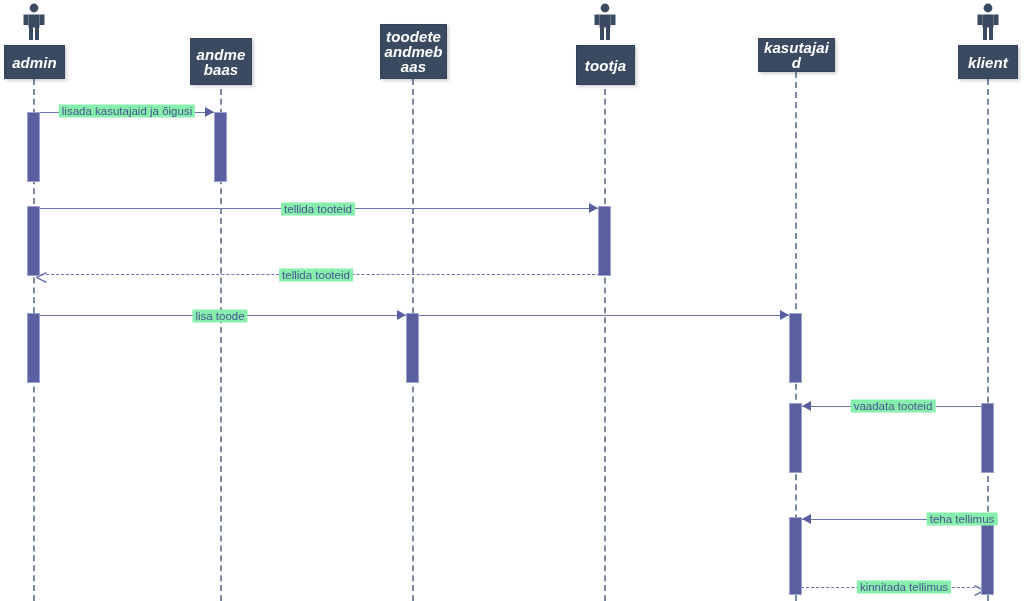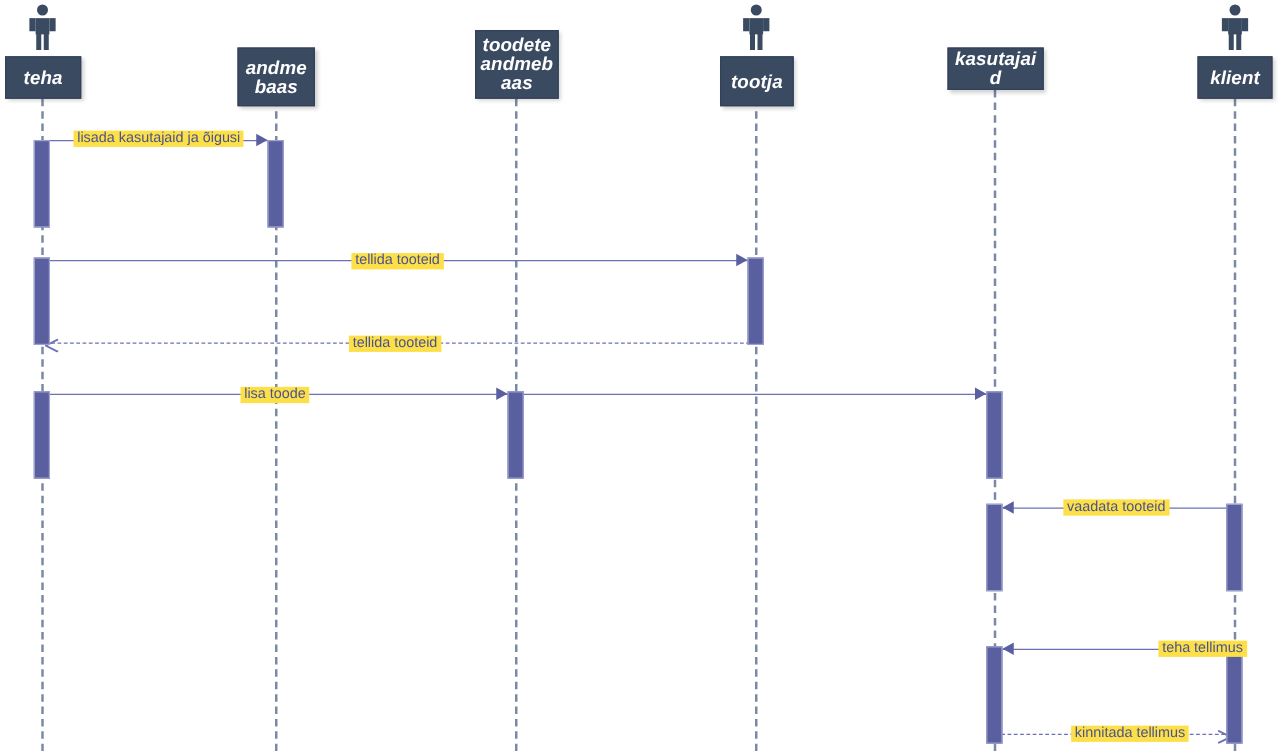--- a/index.html
+++ b/index.html
@@ -89,21 +89,21 @@
   
   .arrow-open {
     position: absolute;
     width: 11px;
     height: 11px;
   }
   .msg-label {
     position: absolute;
     font-size: 11.5px;
     color: #4a5391;
-    background: #fde047;
+    background: #86efac;
     padding: 0 3px;
     white-space: nowrap;
     line-height: 13px;
     transform: translate(-50%, -50%);
   }
 </style>
 </head>
 <body>
 
 <div id="diagram-canvas">
@@ -153,21 +153,21 @@
   <div id="layer-participants">
       <div class="actor-figure" style="left: 20px; top: 3px;"><svg viewBox="0 0 28 40" width="28" height="40">
           <circle cx="14" cy="5" r="4.4" fill="#3a4a61"></circle>
           <rect x="8.5" y="11.5" width="11" height="13" fill="#3a4a61"></rect>
           <rect x="3.5" y="11.5" width="5" height="10.5" fill="#3a4a61"></rect>
           <rect x="19.5" y="11.5" width="5" height="10.5" fill="#3a4a61"></rect>
           <rect x="9" y="24" width="4" height="13" fill="#3a4a61"></rect>
           <rect x="15" y="24" width="4" height="13" fill="#3a4a61"></rect>
         </svg></div>
       <div class="participant" style="left: 4px; top: 45px; width: 61px; height: 34px; background: rgb(58, 74, 97); color: rgb(255, 255, 255);">
-        <span class="plabel">teha</span>
+        <span class="plabel">admin</span>
       </div>
       <div class="participant" style="left: 190px; top: 38px; width: 62px; height: 47px; background: rgb(58, 74, 97); color: rgb(255, 255, 255);">
         <span class="plabel">andmebaas</span>
       </div>
       <div class="participant" style="left: 380px; top: 24px; width: 67px; height: 55px; background: rgb(58, 74, 97); color: rgb(255, 255, 255);">
         <span class="plabel">toodete andmebaas</span>
       </div>
       <div class="actor-figure" style="left: 591px; top: 3px;"><svg viewBox="0 0 28 40" width="28" height="40">
           <circle cx="14" cy="5" r="4.4" fill="#3a4a61"></circle>
           <rect x="8.5" y="11.5" width="11" height="13" fill="#3a4a61"></rect>

